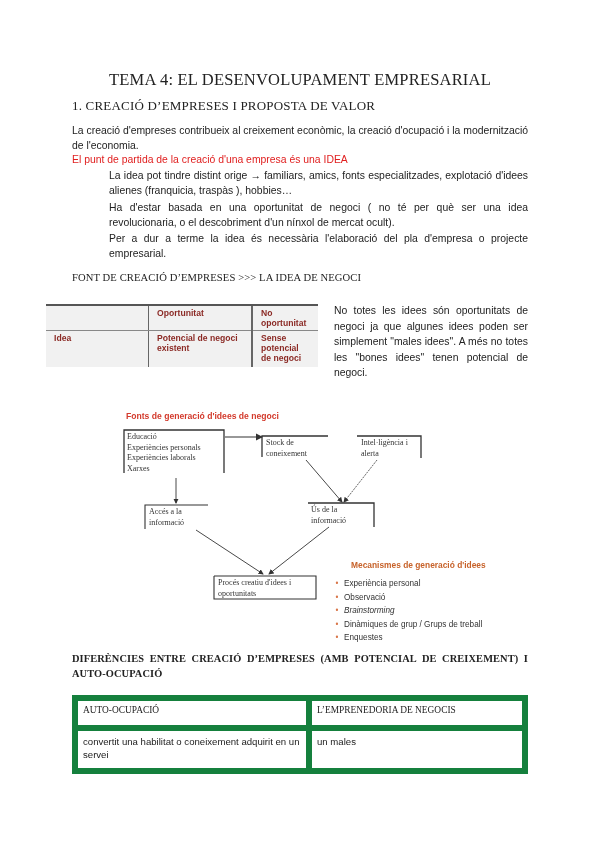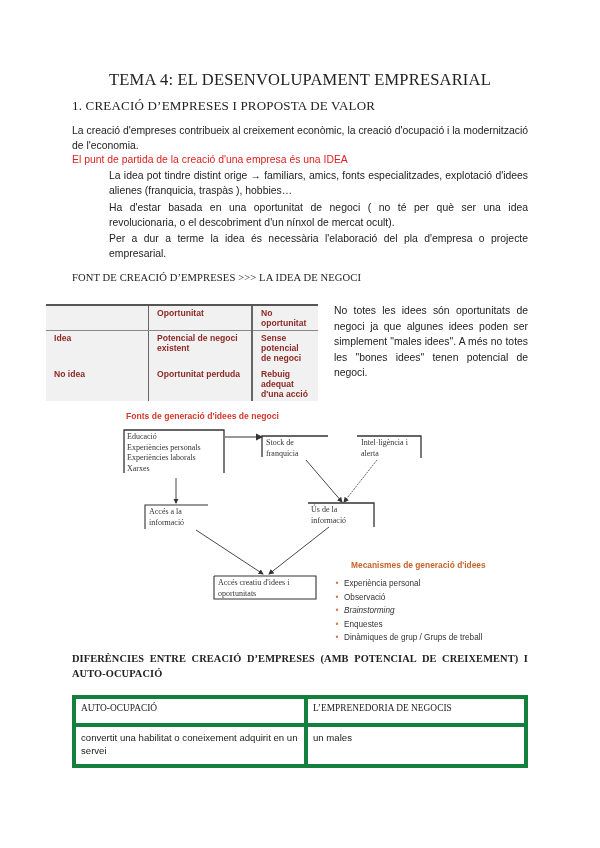--- a/index.html
+++ b/index.html
@@ -35,21 +35,21 @@
   .box { position:absolute; font-size:8px; line-height:10.5px; color:#333; padding:1px 3px; box-sizing:border-box; }
   .mech-title { left:339px; top:560px; font-size:8.4px; color:#c7622a; font-weight:bold;padding-left:12px; }
   .mech-list { left:330px; top:577px; margin:0; padding:0; list-style:none; font-size:8.2px; color:#333; }
   .mech-list li { height:13.5px; line-height:13.5px; }
   .mech-list .bul { display:inline-block; width:14px; color:#d9774a; text-align:center; }
   .mech-list .it { font-style:italic; }
 
   #sec3 { left:72px; top:651px; width:456px; font-size:10.4px; font-weight:bold; line-height:15px; text-align:justify; letter-spacing:0.1px; text-align-last:left; font-variant:small-caps; }
 
   #diff-table { left:72px; top:695px; width:456px; border-collapse:collapse; }
-  #diff-table td { border:4px solid #15803d; padding:4px 5px; vertical-align:top; }
+  #diff-table td { border:6px solid #15803d; padding:4px 5px; vertical-align:top; }
   #diff-table td.hdr { font-family:"Liberation Serif", "DejaVu Serif", serif; font-size:9.4px; height:16px; font-variant:small-caps; }
   #diff-table td.cell { font-family:"Liberation Sans", "DejaVu Sans", sans-serif; font-size:9.6px; line-height:13px; height:29px; }
   #diff-table td.left { width:218px; }
   #diff-table td.right { border-left:1.5px solid #222; }
 </style>
 </head>
 <body>
 
 <div class="abs serif" id="title">TEMA 4: EL DESENVOLUPAMENT EMPRESARIAL</div>
 <div class="abs serif" id="sec1">1. CREACIÓ D’EMPRESES I PROPOSTA DE VALOR</div>
@@ -65,25 +65,20 @@
   <tbody>
       <tr class="head">
     <td class="c1"></td>
     <td class="c2">Oportunitat</td>
     <td class="c3">No oportunitat</td>
   </tr>
   <tr class="r1">
     <td class="c1">Idea</td>
     <td class="c2">Potencial de negoci existent</td>
     <td class="c3">Sense potencial de negoci</td>
-  </tr>
-  <tr class="r2">
-    <td class="c1">No idea</td>
-    <td class="c2">Oportunitat perduda</td>
-    <td class="c3">Rebuig adequat d'una acció</td>
   </tr>
 </tbody>
   </table>
 
 <div class="abs sans" id="side-note">No totes les idees són oportunitats de negoci ja que algunes idees poden ser simplement "males idees". A més no totes les "bones idees" tenen potencial de negoci.</div>
 
 <svg class="abs" id="diagram" viewBox="0 395 600 250" width="600" height="250">
   <defs>
     <marker id="arr" markerWidth="6" markerHeight="6" refX="5" refY="3" orient="auto">
       <path d="M0,0 L6,3 L0,6 Z" fill="#333"></path>
@@ -108,46 +103,46 @@
 <div class="abs sans dg-title">Fonts de generació d'idees de negoci</div>
 
 <div class="box serif" style="left:124px; top:431px; width:84px;">
   <div>Educació</div>
   <div>Experiències personals</div>
   <div>Experiències laborals</div>
   <div>Xarxes</div>
 </div>
 <div class="box serif" style="left:263px; top:437px; width:70px;">
   <div>Stock de</div>
-  <div>franquicia</div>
+  <div>coneixement</div>
 </div>
 <div class="box serif" style="left:358px; top:437px; width:66px;">
   <div>Intel·ligència i</div>
   <div>alerta</div>
 </div>
 <div class="box serif" style="left:146px; top:506px; width:66px;">
   <div>Accés a la</div>
   <div>informació</div>
 </div>
 <div class="box serif" style="left:308px; top:504px; width:66px;">
   <div>Ús de la</div>
   <div>informació</div>
 </div>
 <div class="box serif" style="left:215px; top:577px; width:102px;">
-  <div>Accés creatiu d'idees i</div>
+  <div>Procés creatiu d'idees i</div>
   <div>oportunitats</div>
 </div>
 
 <div class="abs sans mech-title">Mecanismes de generació d'idees</div>
 <ul class="abs sans mech-list">
   <li><span class="bul">•</span><span>Experiència personal</span></li>
   <li><span class="bul">•</span><span>Observació</span></li>
   <li><span class="bul">•</span><span class="it">Brainstorming</span></li>
+  <li><span class="bul">•</span><span>Dinàmiques de grup / Grups de treball</span></li>
   <li><span class="bul">•</span><span>Enquestes</span></li>
-  <li><span class="bul">•</span><span>Dinàmiques de grup / Grups de treball</span></li>
 </ul>
 
 <div class="abs serif" id="sec3">DIFERÈNCIES ENTRE CREACIÓ D’EMPRESES (AMB POTENCIAL DE CREIXEMENT) I AUTO-OCUPACIÓ</div>
 
 <table class="abs" id="diff-table">
   <tbody>
       <tr>
     <td class="hdr left">AUTO-OCUPACIÓ</td>
     <td class="hdr right">L’EMPRENEDORIA DE NEGOCIS</td>
   </tr>

